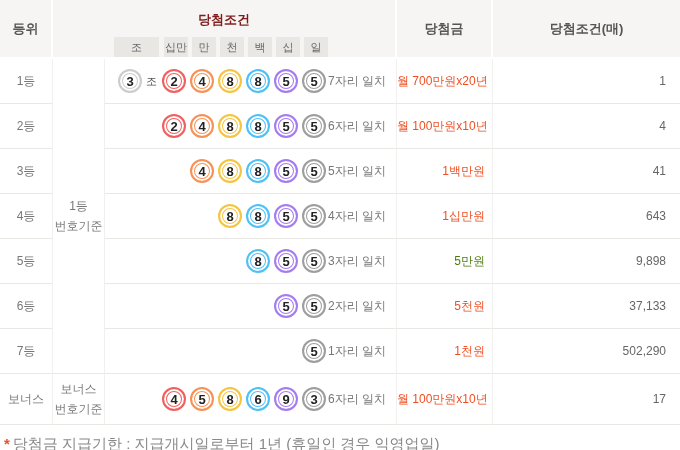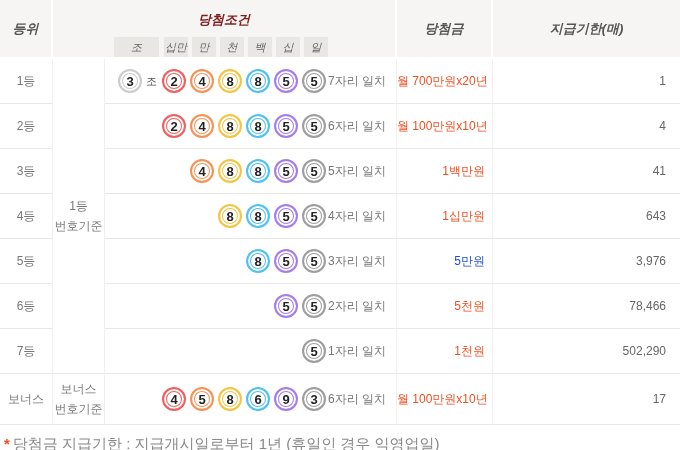--- a/index.html
+++ b/index.html
@@ -17,21 +17,21 @@
   col.c-nums{width:292px;}
   col.c-prize{width:96px;}
   col.c-count{width:187px;}
 
   th{
     background:#f6f5f3;font-weight:bold;font-size:13px;color:#555;
     border-right:2px solid #fff;border-bottom:2px solid #fff;
     box-sizing:border-box;padding:0;vertical-align:middle;
   }
   th.last{border-right:none;}
-  tr.head{height:58px;font-style:italic;}
+  tr.head{height:58px;}
 
   th.cond{position:relative;vertical-align:top;padding-top:11px;}
   .cond-title{text-align:center;font-size:13px;color:#7f1d1d;}
   .digit-strip{display:flex;margin-left:61px;margin-top:8px;}
   .dbox{
     height:20px;line-height:20px;background:#e8e7e4;text-align:center;
     font-size:11px;font-weight:normal;color:#666;box-sizing:border-box;
   }
   .dbox.jo{width:45px;margin-right:5px;}
   .dbox.d{width:24px;margin-right:4px;}
@@ -91,21 +91,21 @@
               <div class="dbox jo">조</div>
               <div class="dbox d">십만</div>
               <div class="dbox d">만</div>
               <div class="dbox d">천</div>
               <div class="dbox d">백</div>
               <div class="dbox d">십</div>
               <div class="dbox d">일</div>
             </div>
       </th>
       <th>당첨금</th>
-      <th class="last">지급기한(매)</th>
+      <th class="last">당첨조건(매)</th>
     </tr>
     </tbody>
       <tbody>
         <tr class="row">
           <td class="rank">1등</td>
           <td class="basis" rowspan="7">
             <div>1등</div>
             <div>번호기준</div>
           </td>
           <td class="nums">
@@ -282,22 +282,22 @@
                 </div>
               </div>
               <div class="slot">
                 <div class="ball" style="border-color: rgb(158, 158, 158); color: rgb(158, 158, 158);">
                   <b>5</b>
                 </div>
               </div>
               <span class="match">3자리 일치</span>
             </div>
           </td>
-          <td class="prize" style="color: #1d4ed8;">5만원</td>
-          <td class="count last">3,976</td>
+          <td class="prize" style="color: #4d7c0f;">5만원</td>
+          <td class="count last">9,898</td>
         </tr>
         <tr class="row">
           <td class="rank">6등</td>
           <td class="nums">
             <div class="num-area">
               <div class="jo-slot"></div>
               <div class="slot"></div>
               <div class="slot"></div>
               <div class="slot"></div>
               <div class="slot"></div>
@@ -308,21 +308,21 @@
               </div>
               <div class="slot">
                 <div class="ball" style="border-color: rgb(158, 158, 158); color: rgb(158, 158, 158);">
                   <b>5</b>
                 </div>
               </div>
               <span class="match">2자리 일치</span>
             </div>
           </td>
           <td class="prize" style="color: rgb(238, 79, 35);">5천원</td>
-          <td class="count last">78,466</td>
+          <td class="count last">37,133</td>
         </tr>
         <tr class="row">
           <td class="rank">7등</td>
           <td class="nums">
             <div class="num-area">
               <div class="jo-slot"></div>
               <div class="slot"></div>
               <div class="slot"></div>
               <div class="slot"></div>
               <div class="slot"></div>

